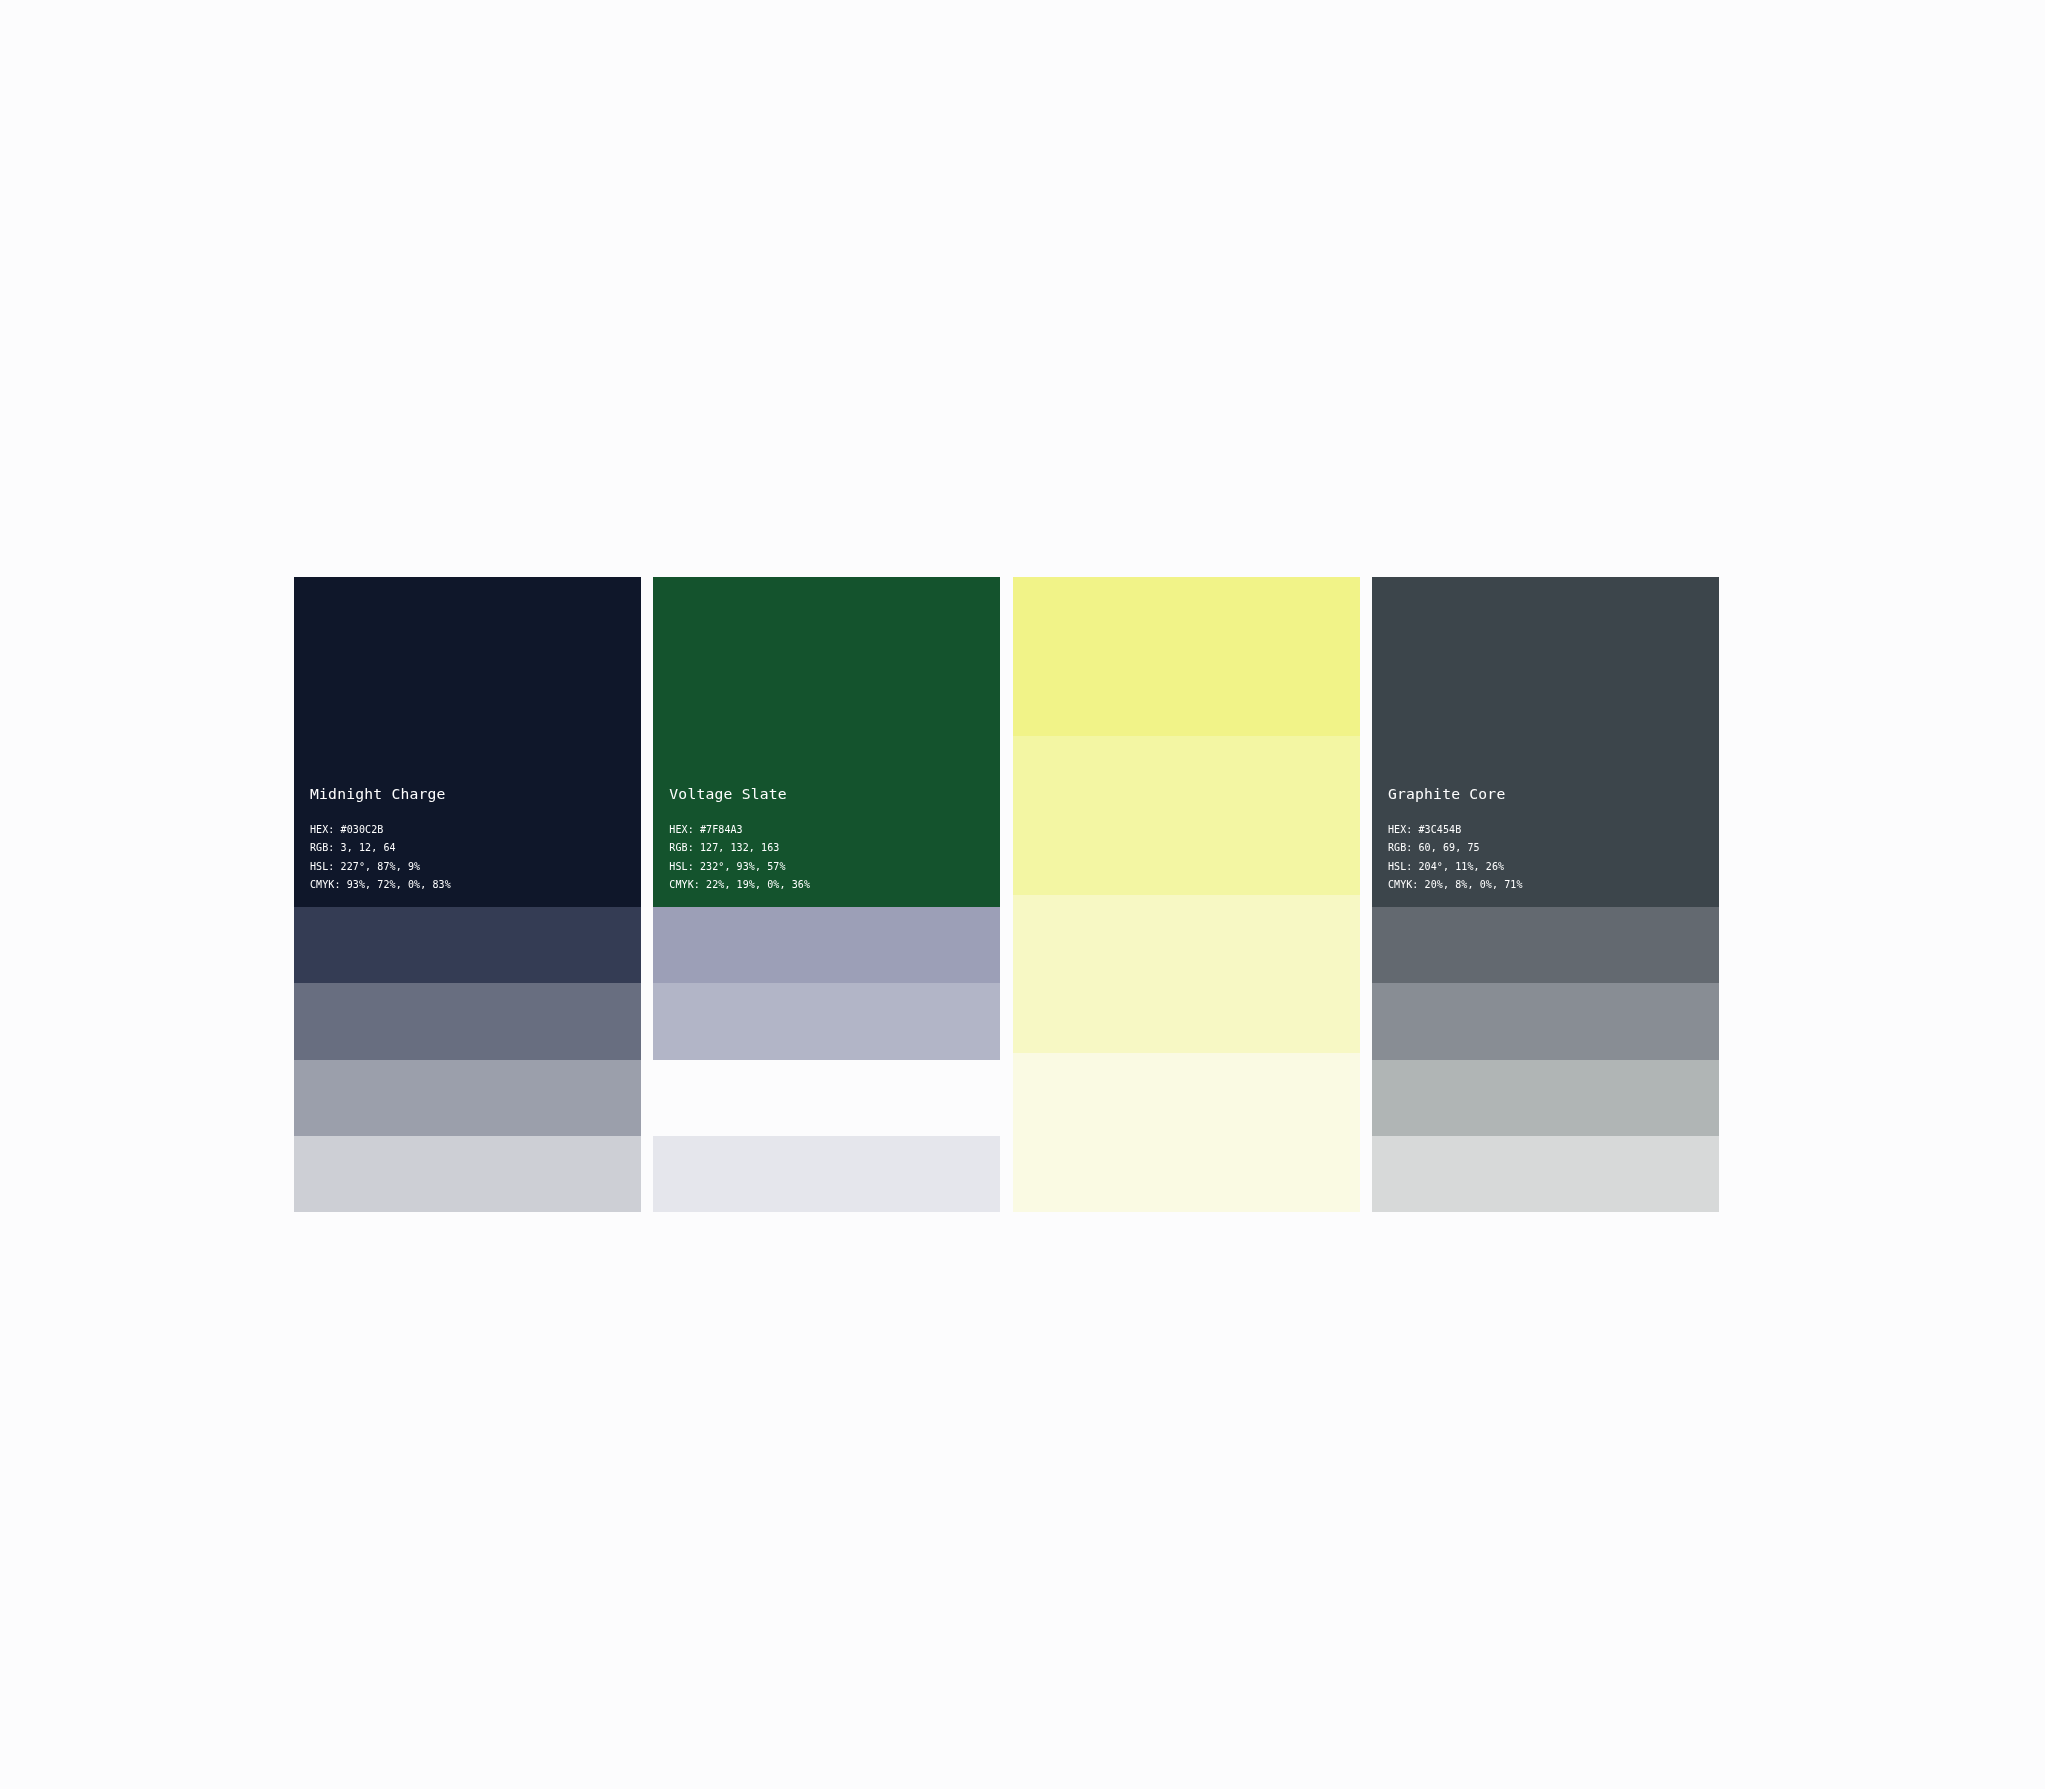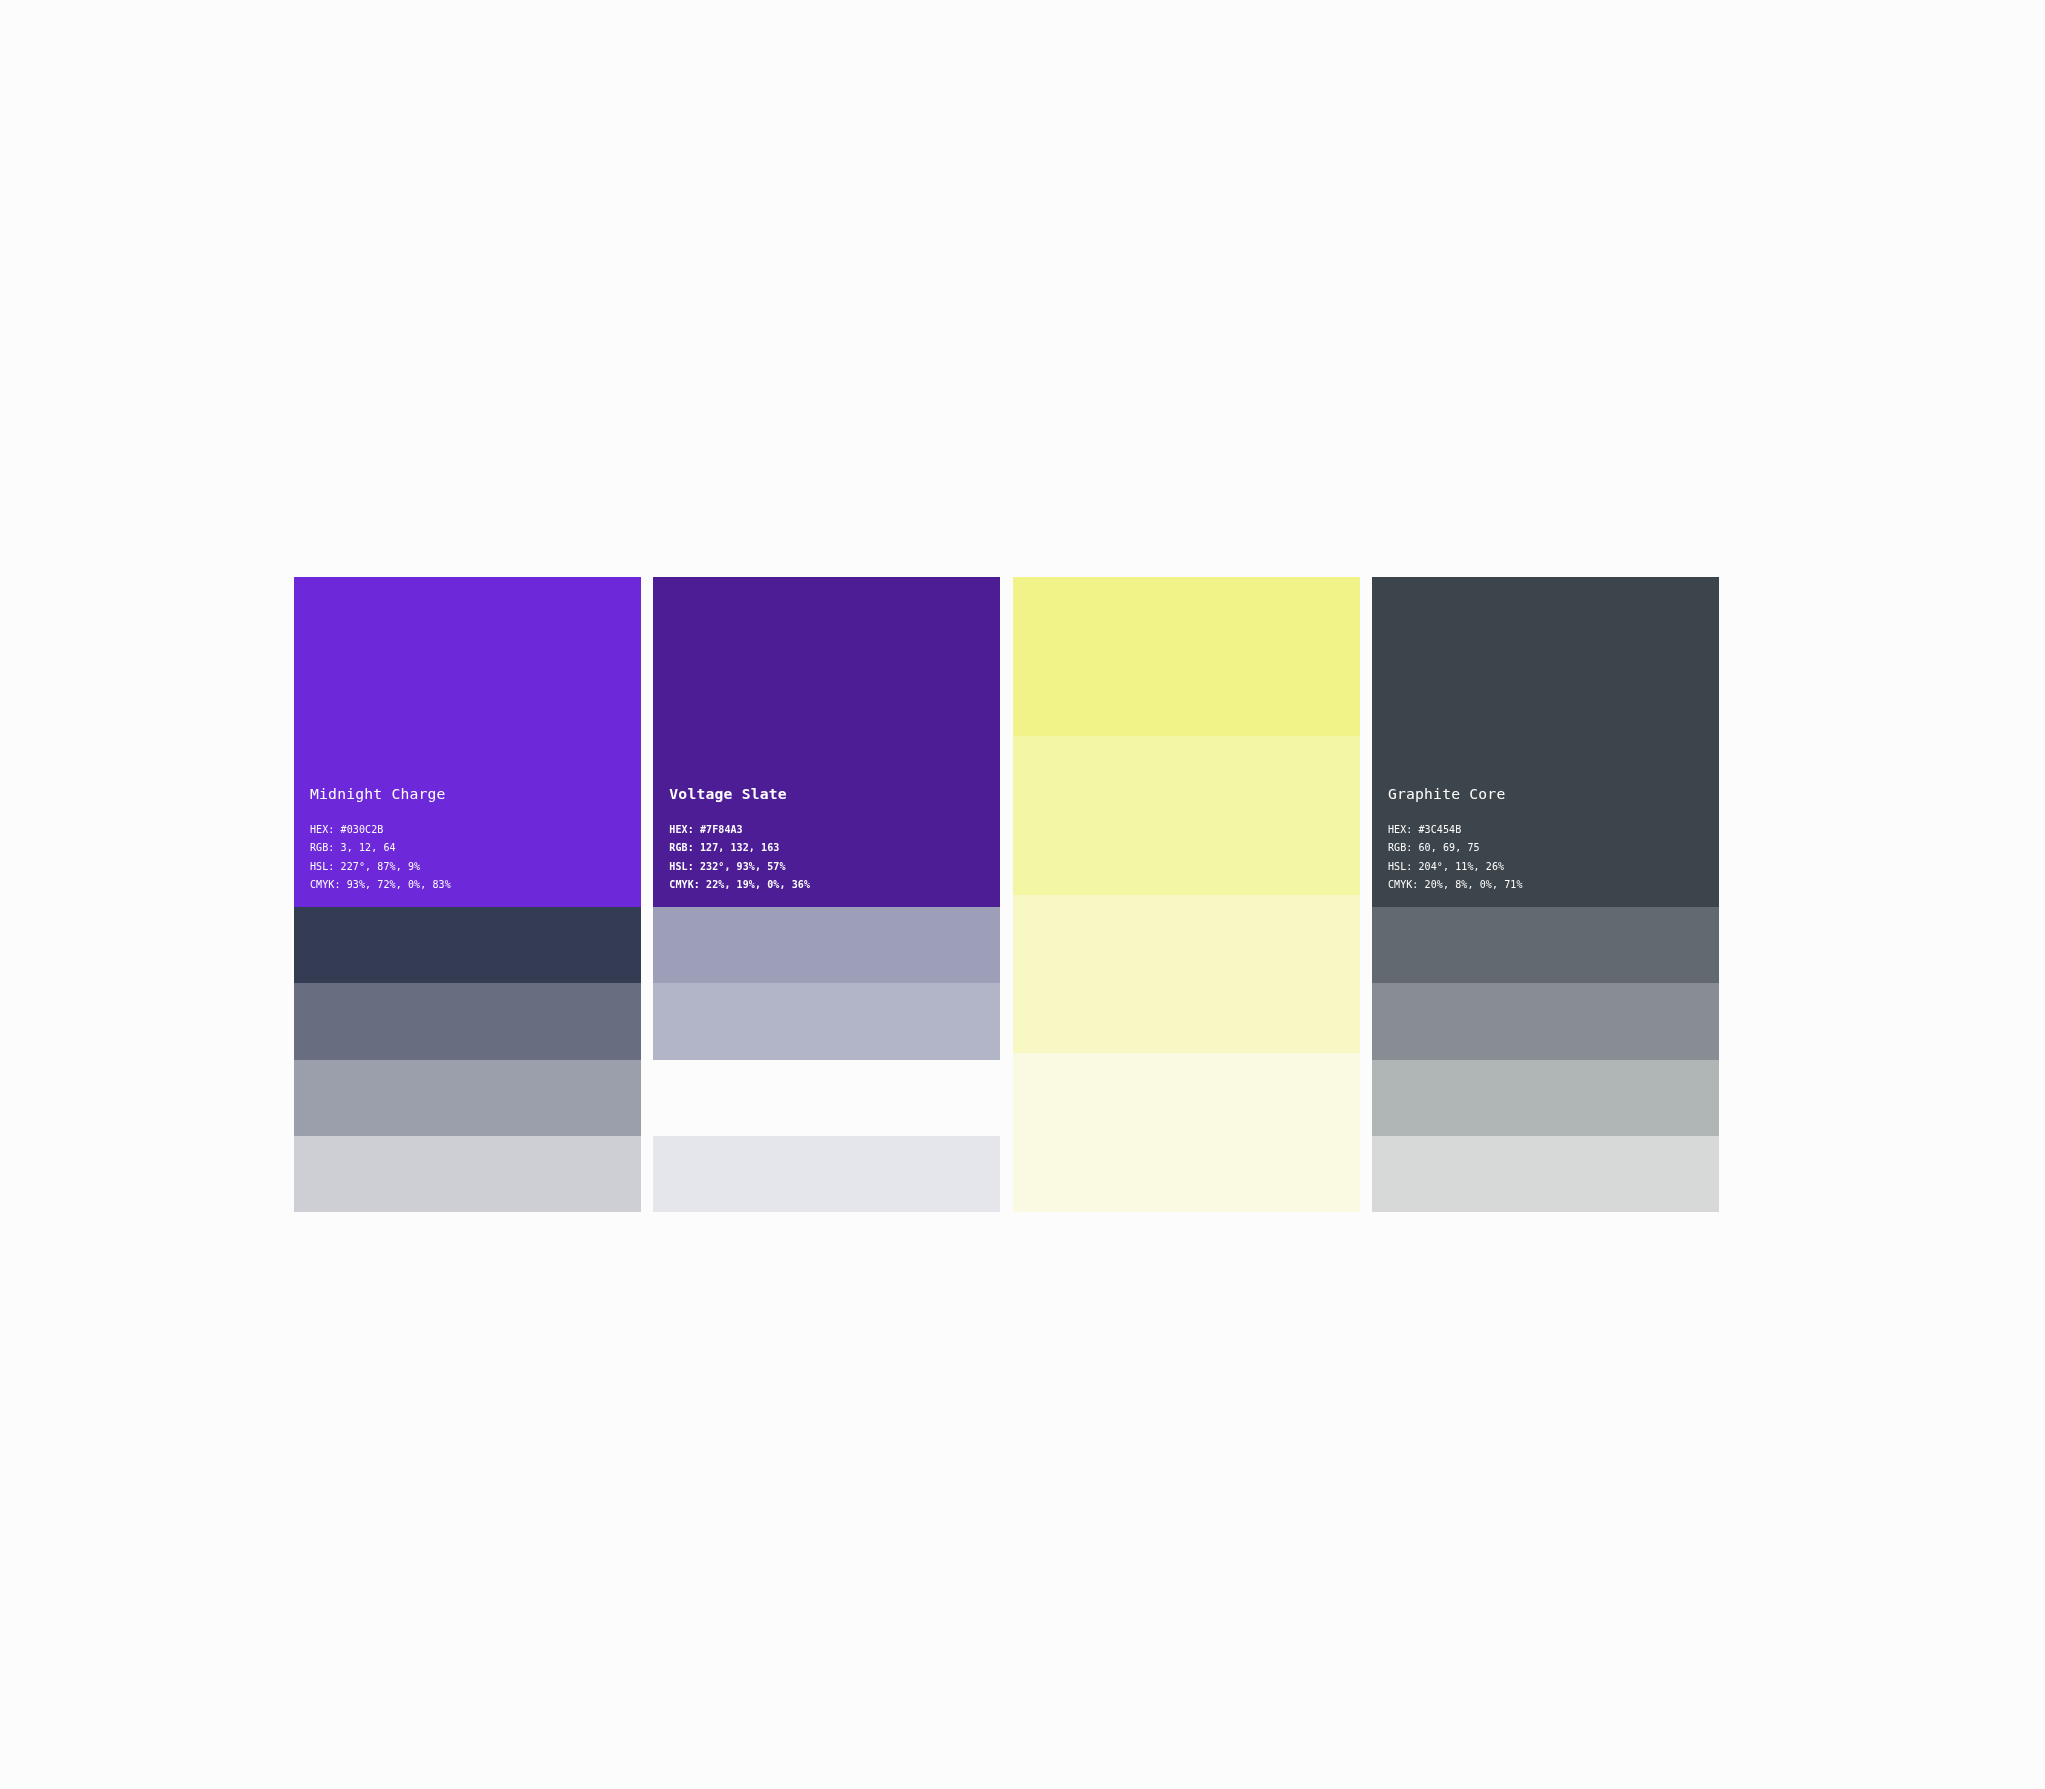--- a/index.html
+++ b/index.html
@@ -73,38 +73,38 @@
   .tint-band {
     flex: 1 1 0;
     width: 100%;
   }
 </style>
 </head>
 <body style="background: rgb(252, 252, 253);">
 
 <div id="palette-board">
     <div class="swatch-card">
-      <div class="swatch-main" style="background: #6d28d9; color: rgb(255, 255, 255);">
+      <div class="swatch-main" style="background: #0f172a; color: rgb(255, 255, 255);">
         <div class="swatch-name">Midnight Charge</div>
         <div class="swatch-specs">
           <div class="spec-line">HEX: #030C2B</div>
           <div class="spec-line">RGB: 3, 12, 64</div>
           <div class="spec-line">HSL: 227°, 87%, 9%</div>
           <div class="spec-line">CMYK: 93%, 72%, 0%, 83%</div>
         </div>
       </div>
       <div class="tint-strip">
         <div class="tint-band" style="background: rgb(52, 60, 84);"></div>
         <div class="tint-band" style="background: rgb(104, 110, 128);"></div>
         <div class="tint-band" style="background: rgb(155, 159, 171);"></div>
         <div class="tint-band" style="background: rgb(205, 207, 213);"></div>
       </div>
     </div>
     <div class="swatch-card">
-      <div class="swatch-main" style="background: #4c1d95; color: rgb(255, 255, 255); font-weight: bold;">
+      <div class="swatch-main" style="background: #14532d; color: rgb(255, 255, 255);">
         <div class="swatch-name">Voltage Slate</div>
         <div class="swatch-specs">
           <div class="spec-line">HEX: #7F84A3</div>
           <div class="spec-line">RGB: 127, 132, 163</div>
           <div class="spec-line">HSL: 232°, 93%, 57%</div>
           <div class="spec-line">CMYK: 22%, 19%, 0%, 36%</div>
         </div>
       </div>
       <div class="tint-strip">
         <div class="tint-band" style="background: rgb(156, 159, 183);"></div>

